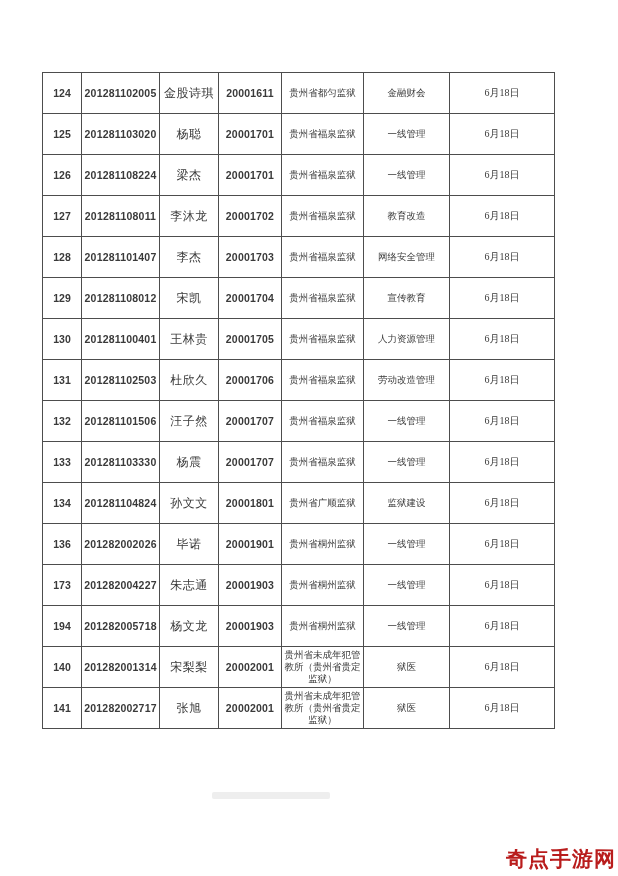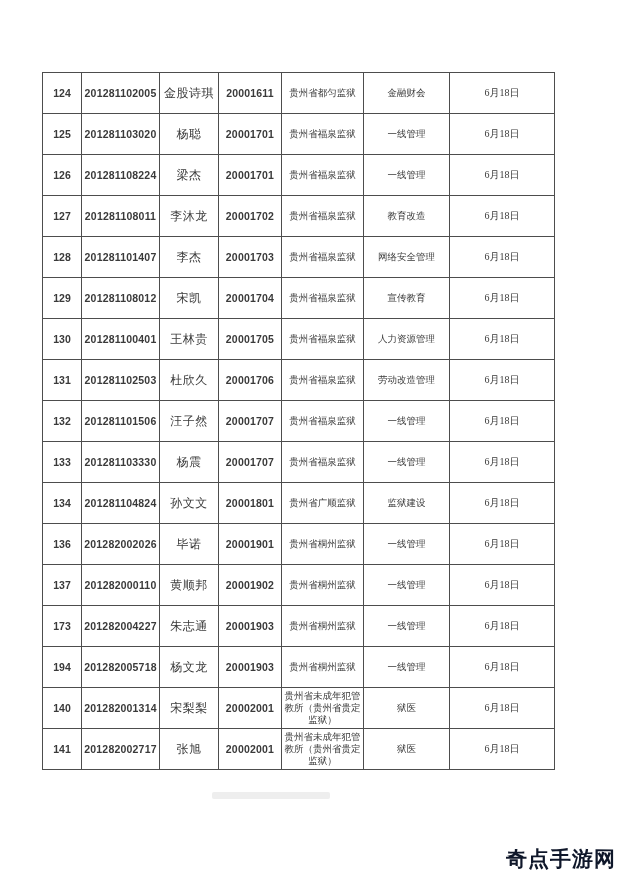--- a/index.html
+++ b/index.html
@@ -72,21 +72,21 @@
   td.col-date {
     font-size: 10px;
   }
   .watermark {
     position: absolute;
     top: 845px;
     right: 2px;
     font-family: "Liberation Sans", "DejaVu Sans", sans-serif;
     font-size: 21px;
     font-weight: 700;
-    color: #0f172a;
+    color: #b91c1c;
     letter-spacing: 1px;
     white-space: nowrap;
   }
   .watermark-remnant {
     position: absolute;
     left: 212px;
     top: 792px;
     width: 118px;
     height: 7px;
     background: #eeeeee;
@@ -212,29 +212,20 @@
           <tr>
             <td class="col-index">136</td>
             <td class="col-id">201282002026</td>
             <td class="col-name">毕诺</td>
             <td class="col-code">20001901</td>
             <td class="col-prison">贵州省桐州监狱</td>
             <td class="col-position">一线管理</td>
             <td class="col-date">6月18日</td>
           </tr>
           <tr>
-            <td class="col-index">137</td>
-            <td class="col-id">201282000110</td>
-            <td class="col-name">黄顺邦</td>
-            <td class="col-code">20001902</td>
-            <td class="col-prison">贵州省桐州监狱</td>
-            <td class="col-position">一线管理</td>
-            <td class="col-date">6月18日</td>
-          </tr>
-          <tr>
             <td class="col-index">173</td>
             <td class="col-id">201282004227</td>
             <td class="col-name">朱志通</td>
             <td class="col-code">20001903</td>
             <td class="col-prison">贵州省桐州监狱</td>
             <td class="col-position">一线管理</td>
             <td class="col-date">6月18日</td>
           </tr>
           <tr>
             <td class="col-index">194</td>

